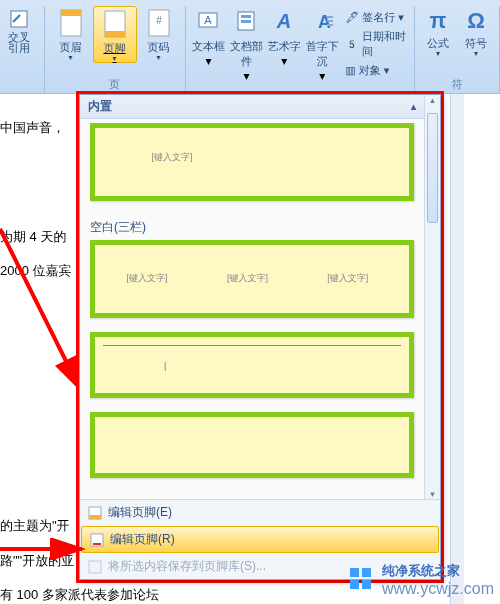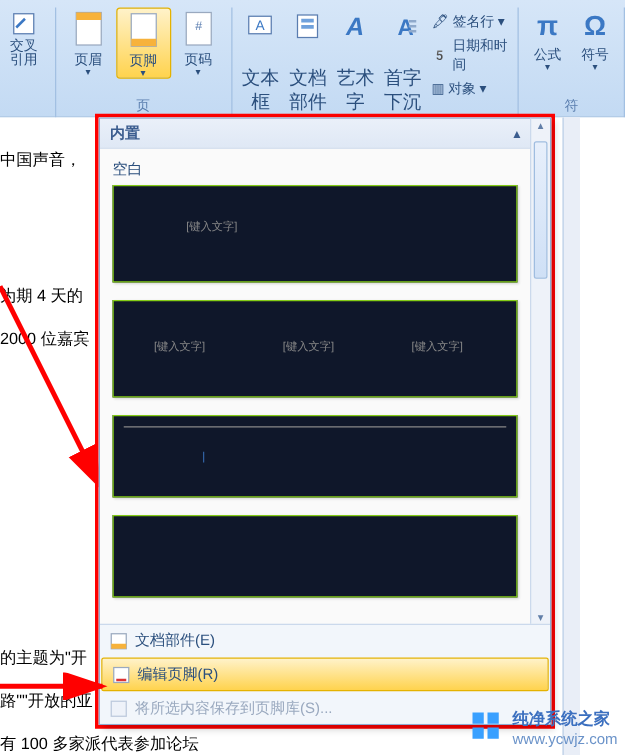--- a/index.html
+++ b/index.html
@@ -4,45 +4,45 @@
 <style>
   * { box-sizing: border-box; margin:0; padding:0; }
   html, body { width:500px; height:604px; overflow:hidden; font-family:"Microsoft YaHei", SimSun, Arial, sans-serif; font-size:12px; background:#fff; }
 
   
   .ribbon { background:linear-gradient(#d6e6f8,#c3daf3); height:94px; border-bottom:1px solid #9ebfe0; position:relative; padding-top:6px; }
   .groups { display:flex; height:88px; }
   .group { border-right:1px solid #a2c0e2; padding:0 4px 0 4px; display:flex; flex-direction:column; }
   .group-row { display:flex; }
   .big-btn { width:44px; text-align:center; padding-top:2px; cursor:default; }
-  .big-btn.sel { background:linear-gradient(#fff2c9,#ffd34e); border:1px solid #e5b200; border-radius:3px; }
+  .big-btn.sel { background:linear-gradient(#fff2c9,#ffd34e); border:1px solid #e5b200; border-radius:3px;text-decoration:underline; }
   .big-btn svg { display:block; margin:0 auto; }
   .big-btn .lbl { font-size:11px; color:#2b4f7d; margin-top:2px; }
   .big-btn .dd { font-size:8px; color:#2b4f7d; line-height:6px; }
   .small-btn { width:44px; text-align:center; padding-top:2px; cursor:default; }
-  .small-btn .lbl { font-size:15px; color:#2b4f7d; margin-top:16px; }
+  .small-btn .lbl { font-size:11px; color:#2b4f7d; margin-top:2px; }
   .text-group { display:flex; flex-direction:column; justify-content:flex-start; padding-top:4px; font-size:11px; color:#2b4f7d; gap:4px; }
   .text-row { display:flex; align-items:center; gap:3px; padding:0 4px; }
   .glabel { text-align:center; font-size:11px; color:#5b7faf; margin-top:auto; padding-bottom:2px; }
 
   
   .doc { position:absolute; left:0; top:94px; right:0; bottom:0; background:#fff; }
   .doc-text { font-size:13px; color:#000; line-height:1.9; padding:18px 0 0 0; }
   .doc-text p { margin-bottom:10px; white-space:nowrap; }
   .ruler { position:absolute; right:36px; top:0; bottom:0; width:14px; background:#e9eef7; border-left:1px solid #bcd0e8; }
   .arrow { position:absolute; left:-10px; top:130px; }
 
   
   .panel { position:absolute; left:79px; top:94px; width:362px; height:486px; background:#fafafa; border:1px solid #8faad0; box-shadow:3px 3px 6px rgba(0,0,0,0.2); }
   .highlight-box { position:absolute; left:76px; top:91px; width:368px; height:492px; border:3px solid #ff0000; pointer-events:none; }
   .panel-scroll { position:absolute; inset:0 16px 74px 0; overflow:hidden; }
   .sec-title { background:linear-gradient(#eaf0f9,#dfe8f5); color:#3b5d8f; font-weight:bold; font-size:12px; padding:3px 8px; border-bottom:1px solid #cbd9ec; display:flex; align-items:center; justify-content:space-between; }
   .item { padding:4px 10px 10px 10px; }
   .item-name { color:#2b4f7d; font-size:12px; margin:4px 0 4px 0; }
-  .preview { background:#0f172a; border:1px solid #84cc16; box-shadow:1px 1px 2px rgba(0,0,0,0.15); position:relative; }
+  .preview { background:#fef9c3; border:5px solid #84cc16; box-shadow:1px 1px 2px rgba(0,0,0,0.15); position:relative; }
   .preview.h80 { height:78px; }
   .preview.h70 { height:66px; }
   .ph { color:#888; font-size:9px; }
   .ph-3 { position:absolute; top:40%; font-size:9px; color:#888; }
   .bar-top { position:absolute; left:8px; right:8px; top:8px; height:1px; background:#888; }
   .foot { position:absolute; left:0; right:0; bottom:0; border-top:1px solid #cbd9ec; background:#f2f6fb; }
   .foot-item { display:flex; align-items:center; gap:6px; padding:4px 8px; font-size:12px; color:#2b4f7d; }
   .foot-item.hl { background:linear-gradient(#fff2c9,#ffd34e); border:1px solid #e5b200; margin:1px; border-radius:2px; }
   .foot-item.dis { color:#9aa9bf; }
   .vscroll { position:absolute; right:0; top:0; bottom:74px; width:16px; background:#eef2f9; border-left:1px solid #cbd9ec; }
@@ -197,27 +197,27 @@
 
 <div class="highlight-box"></div>
 <div class="panel">
   <div class="panel-scroll">
     <div class="sec-title">
       <span>内置</span>
       <span style="font-size:10px;">▴</span>
     </div>
 
     <div class="item">
-      <div class="item-name">空白</div>
       <div class="preview h80">
         <span class="ph" style="position:absolute;left:18%;top:34%;">[键入文字]</span>
       </div>
     </div>
 
     <div class="item">
+      <div class="item-name">空白(三栏)</div>
       <div class="preview h80">
         <span class="ph-3" style="left:10%;">[键入文字]</span>
         <span class="ph-3" style="left:42%;">[键入文字]</span>
         <span class="ph-3" style="left:74%;">[键入文字]</span>
       </div>
     </div>
 
     <div class="item">
       <div class="preview h70">
         <div class="bar-top"></div>
@@ -239,21 +239,21 @@
     <div class="thumb"></div>
     <div class="arr" style="bottom:0;">▾</div>
   </div>
 
   <div class="foot">
     <div class="foot-item">
       <svg width="14" height="14">
           <rect x="1" y="1" width="12" height="12" fill="#fff" stroke="#9aa9bf"></rect>
           <rect x="1" y="9" width="12" height="4" fill="#f7b23b"></rect>
         </svg>
-      <span>文档部件(E)</span>
+      <span>编辑页脚(E)</span>
     </div>
     <div class="foot-item hl">
       <svg width="14" height="14">
           <rect x="1" y="1" width="12" height="12" fill="#fff" stroke="#9aa9bf"></rect>
           <line x1="3" y1="11" x2="11" y2="11" stroke="#d33" stroke-width="2"></line>
         </svg>
       <span>编辑页脚(R)</span>
     </div>
     <div class="foot-item dis">
       <svg width="14" height="14">
@@ -275,15 +275,15 @@
 
 <div class="watermark">
   <svg width="28" height="28">
     <rect x="2" y="2" width="9" height="9" fill="#39a0ff"></rect>
       <rect x="14" y="2" width="9" height="9" fill="#39a0ff"></rect>
     <rect x="2" y="14" width="9" height="9" fill="#39a0ff"></rect>
       <rect x="14" y="14" width="9" height="9" fill="#39a0ff"></rect>
   </svg>
   <div>
     <div>纯净系统之家</div>
-    <div style="font-size:12px;font-weight:normal;color:#6b93c9;">www.ycwjz.com</div>
+    <div style="font-size:16px;font-weight:normal;color:#6b93c9;">www.ycwjz.com</div>
   </div>
 </div>
 
 </body></html>

